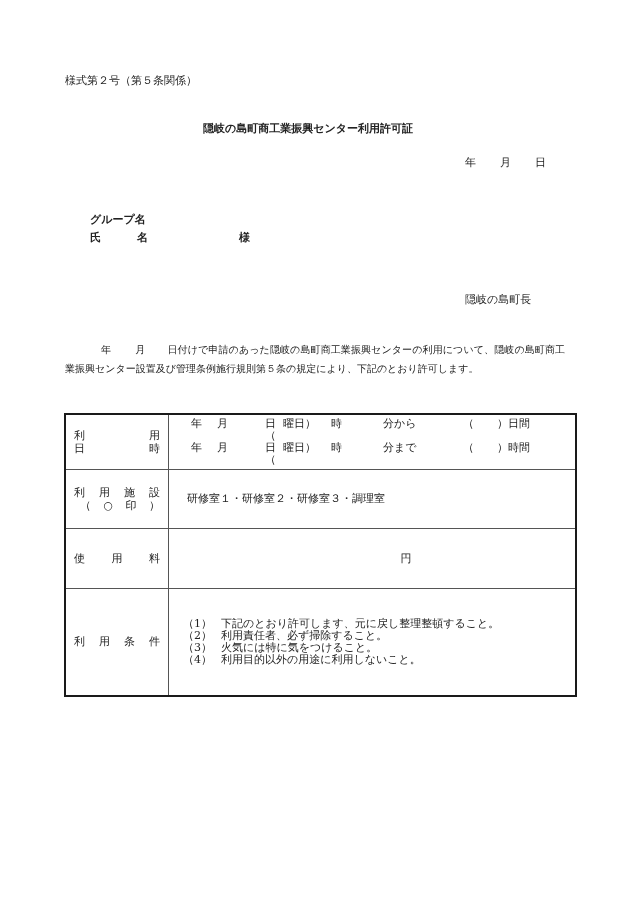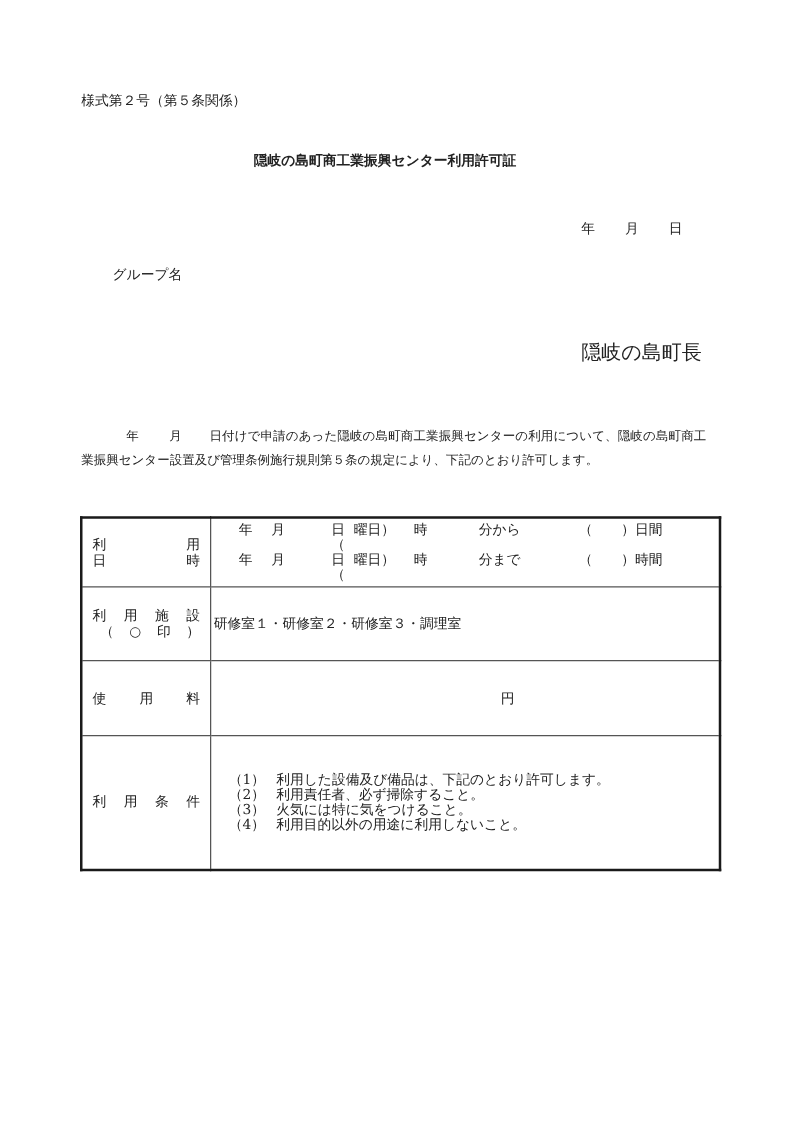--- a/index.html
+++ b/index.html
@@ -5,28 +5,28 @@
   html, body { margin: 0; padding: 0; }
   body {
     width: 630px; height: 903px; background: #ffffff;
     position: relative; overflow: hidden;
     font-family: "DejaVu Serif", "Liberation Serif", serif;
     color: #222; font-size: 11px;
   }
   .abs { position: absolute; white-space: nowrap; }
   .form-number { left: 65px; top: 73px; font-size: 11px; }
   .doc-title { left: 203px; top: 121px; font-size: 11px; font-weight: bold; }
-  .date-line { left: 465px; top: 155px; font-size: 11px; margin-top: 20px; }
+  .date-line { left: 465px; top: 155px; font-size: 11px; }
   .date-line span { display: inline-block; }
   .date-line .gap { width: 24px; }
   .applicant { left: 78px; top: 211px; font-size: 11px; line-height: 18px; }
   .applicant .row { display: block; }
-  .applicant .indent { padding-left: 12px; }
+  .applicant .indent { padding-left: 12px; font-weight: bold; }
   .applicant .name-row span { display: inline-block; }
-  .issuer { left: 465px; top: 272px; font-size: 16px; }
+  .issuer { left: 465px; top: 292px; font-size: 11px; }
   .body-text {
     left: 65px; top: 340px; width: 500px; white-space: normal;
     font-size: 10px; line-height: 19px; text-align: justify;
   }
   .body-text .date-blank { display: inline-block; }
 
   table.permit {
     position: absolute; left: 64px; top: 413px; width: 513px;
     border-collapse: collapse; border: 2px solid #1a1a1a;
     font-size: 11px; table-layout: fixed;
@@ -45,20 +45,23 @@
 
 <div class="abs form-number">様式第２号（第５条関係）</div>
 <div class="abs doc-title">隠岐の島町商工業振興センター利用許可証</div>
 
 <div class="abs date-line">
   <span>年</span><span class="gap"></span><span>月</span><span class="gap"></span><span>日</span>
 </div>
 
 <div class="abs applicant">
   <span class="row indent">グループ名</span>
+  <span class="row indent name-row">
+    <span>氏</span><span style="width:36px"></span><span>名</span><span style="width:91px"></span><span>様</span>
+  </span>
 </div>
 
 <div class="abs issuer">隠岐の島町長</div>
 
 <div class="abs body-text">
   <span class="date-blank" style="width:36px"></span><span>年</span><span class="date-blank" style="width:24px"></span><span>月</span><span class="date-blank" style="width:22px"></span><span>日付けで申請のあった隠岐の島町商工業振興センターの利用について、隠岐の島町商工業振興センター設置及び管理条例施行規則第５条の規定により、下記のとおり許可します。</span>
 </div>
 
 <table class="permit">
   <tbody>
@@ -108,21 +111,21 @@
             <span>施</span>
             <span>設</span>
           </div>
       <div class="lbl-spread2">
             <span>（</span>
             <span>○</span>
             <span>印</span>
             <span>）</span>
           </div>
     </td>
-    <td style="padding-left:2px">研修室１・研修室２・研修室３・調理室</td>
+    <td style="padding-left:18px">研修室１・研修室２・研修室３・調理室</td>
   </tr>
   <tr style="height:60px">
     <td class="label">
       <div class="lbl-spread">
             <span>使</span>
             <span>用</span>
             <span>料</span>
           </div>
     </td>
     <td style="text-align:center"><span style="padding-left:68px">円</span></td>
@@ -133,21 +136,21 @@
             <span>利</span>
             <span>用</span>
             <span>条</span>
             <span>件</span>
           </div>
     </td>
     <td>
       <div class="cond-list">
         <div class="item">
               <span class="num">（1）</span>
-              <span>利用した設備及び備品は、下記のとおり許可します。</span>
+              <span>下記のとおり許可します、元に戻し整理整頓すること。</span>
             </div>
         <div class="item">
               <span class="num">（2）</span>
               <span>利用責任者、必ず掃除すること。</span>
             </div>
         <div class="item">
               <span class="num">（3）</span>
               <span>火気には特に気をつけること。</span>
             </div>
         <div class="item">

